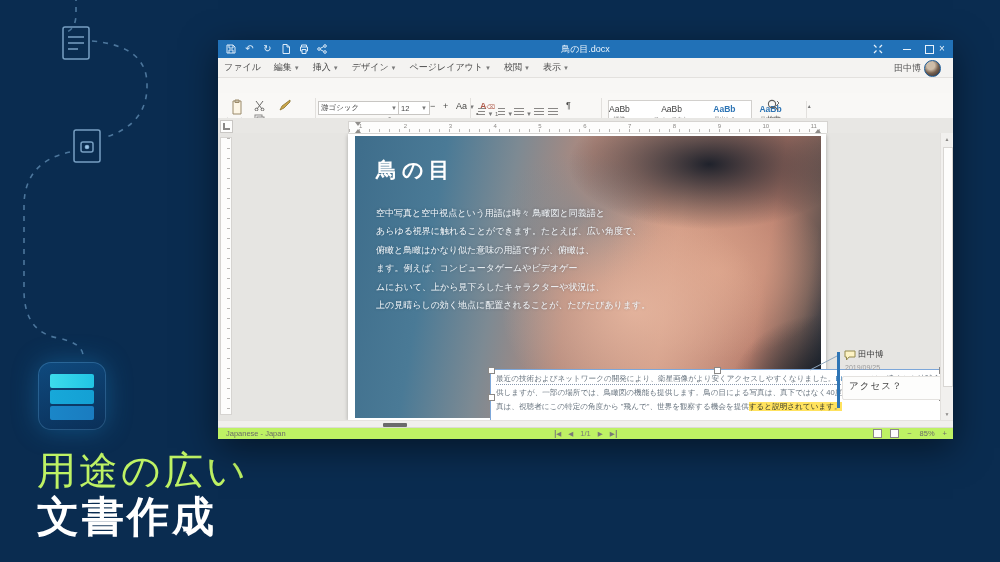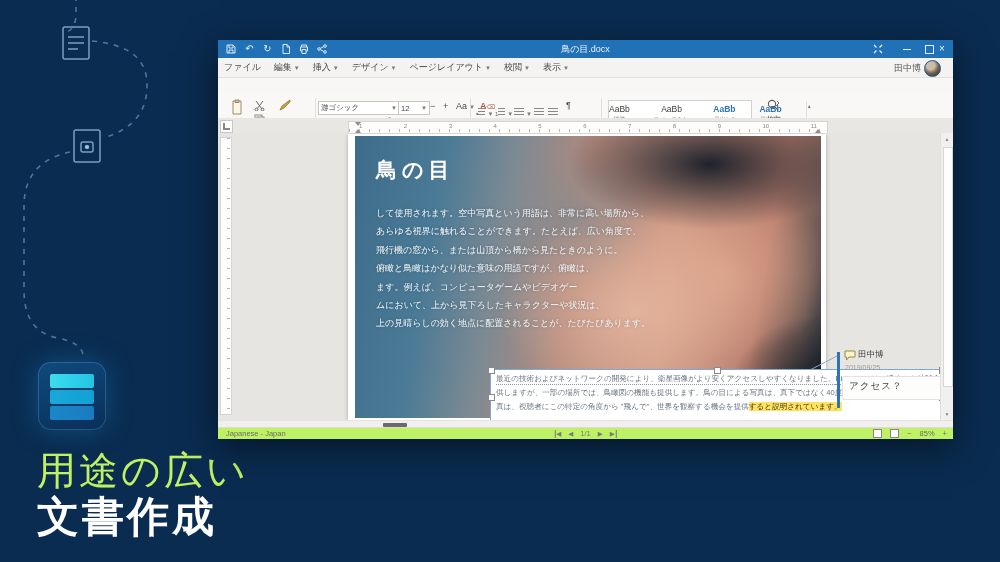--- a/index.html
+++ b/index.html
@@ -314,23 +314,22 @@
 
     <div class="abs docarea">
       <div class="abs vruler">
           <div class="vticks"></div>
         </div>
 
       <div class="abs page">
         <div class="abs photo"></div>
         <div class="abs doc-heading">鳥の目</div>
         <div class="abs doc-body">
-            <div>して使用されます。空中写真という用語は、非常に高い場所から、</div>
+            <div>空中写真と空中視点という用語は時々 鳥瞰図と同義語と</div>
             <div>あらゆる視界に触れることができます。たとえば、広い角度で、</div>
-            <div>飛行機の窓から、または山頂から橋から見たときのように。</div>
             <div>俯瞰と鳥瞰はかなり似た意味の用語ですが、俯瞰は、</div>
             <div>ます。例えば、コンピュータゲームやビデオゲー</div>
             <div>ムにおいて、上から見下ろしたキャラクターや状況は、</div>
             <div>上の見晴らしの効く地点に配置されることが、たびたびあります。</div>
           </div>
 
         <div class="abs textbox">
           <div class="tb-line" style="top:4px;">
             <span class="u-dot">最近の技術およびネットワークの開発により、衛星画像がより安くアクセスしやすくなりました。</span><span class="u-dot link">Bing Maps</span><span class="u-dot">は、遠くから地球全体の衛星写真を提</span>
           </div>

